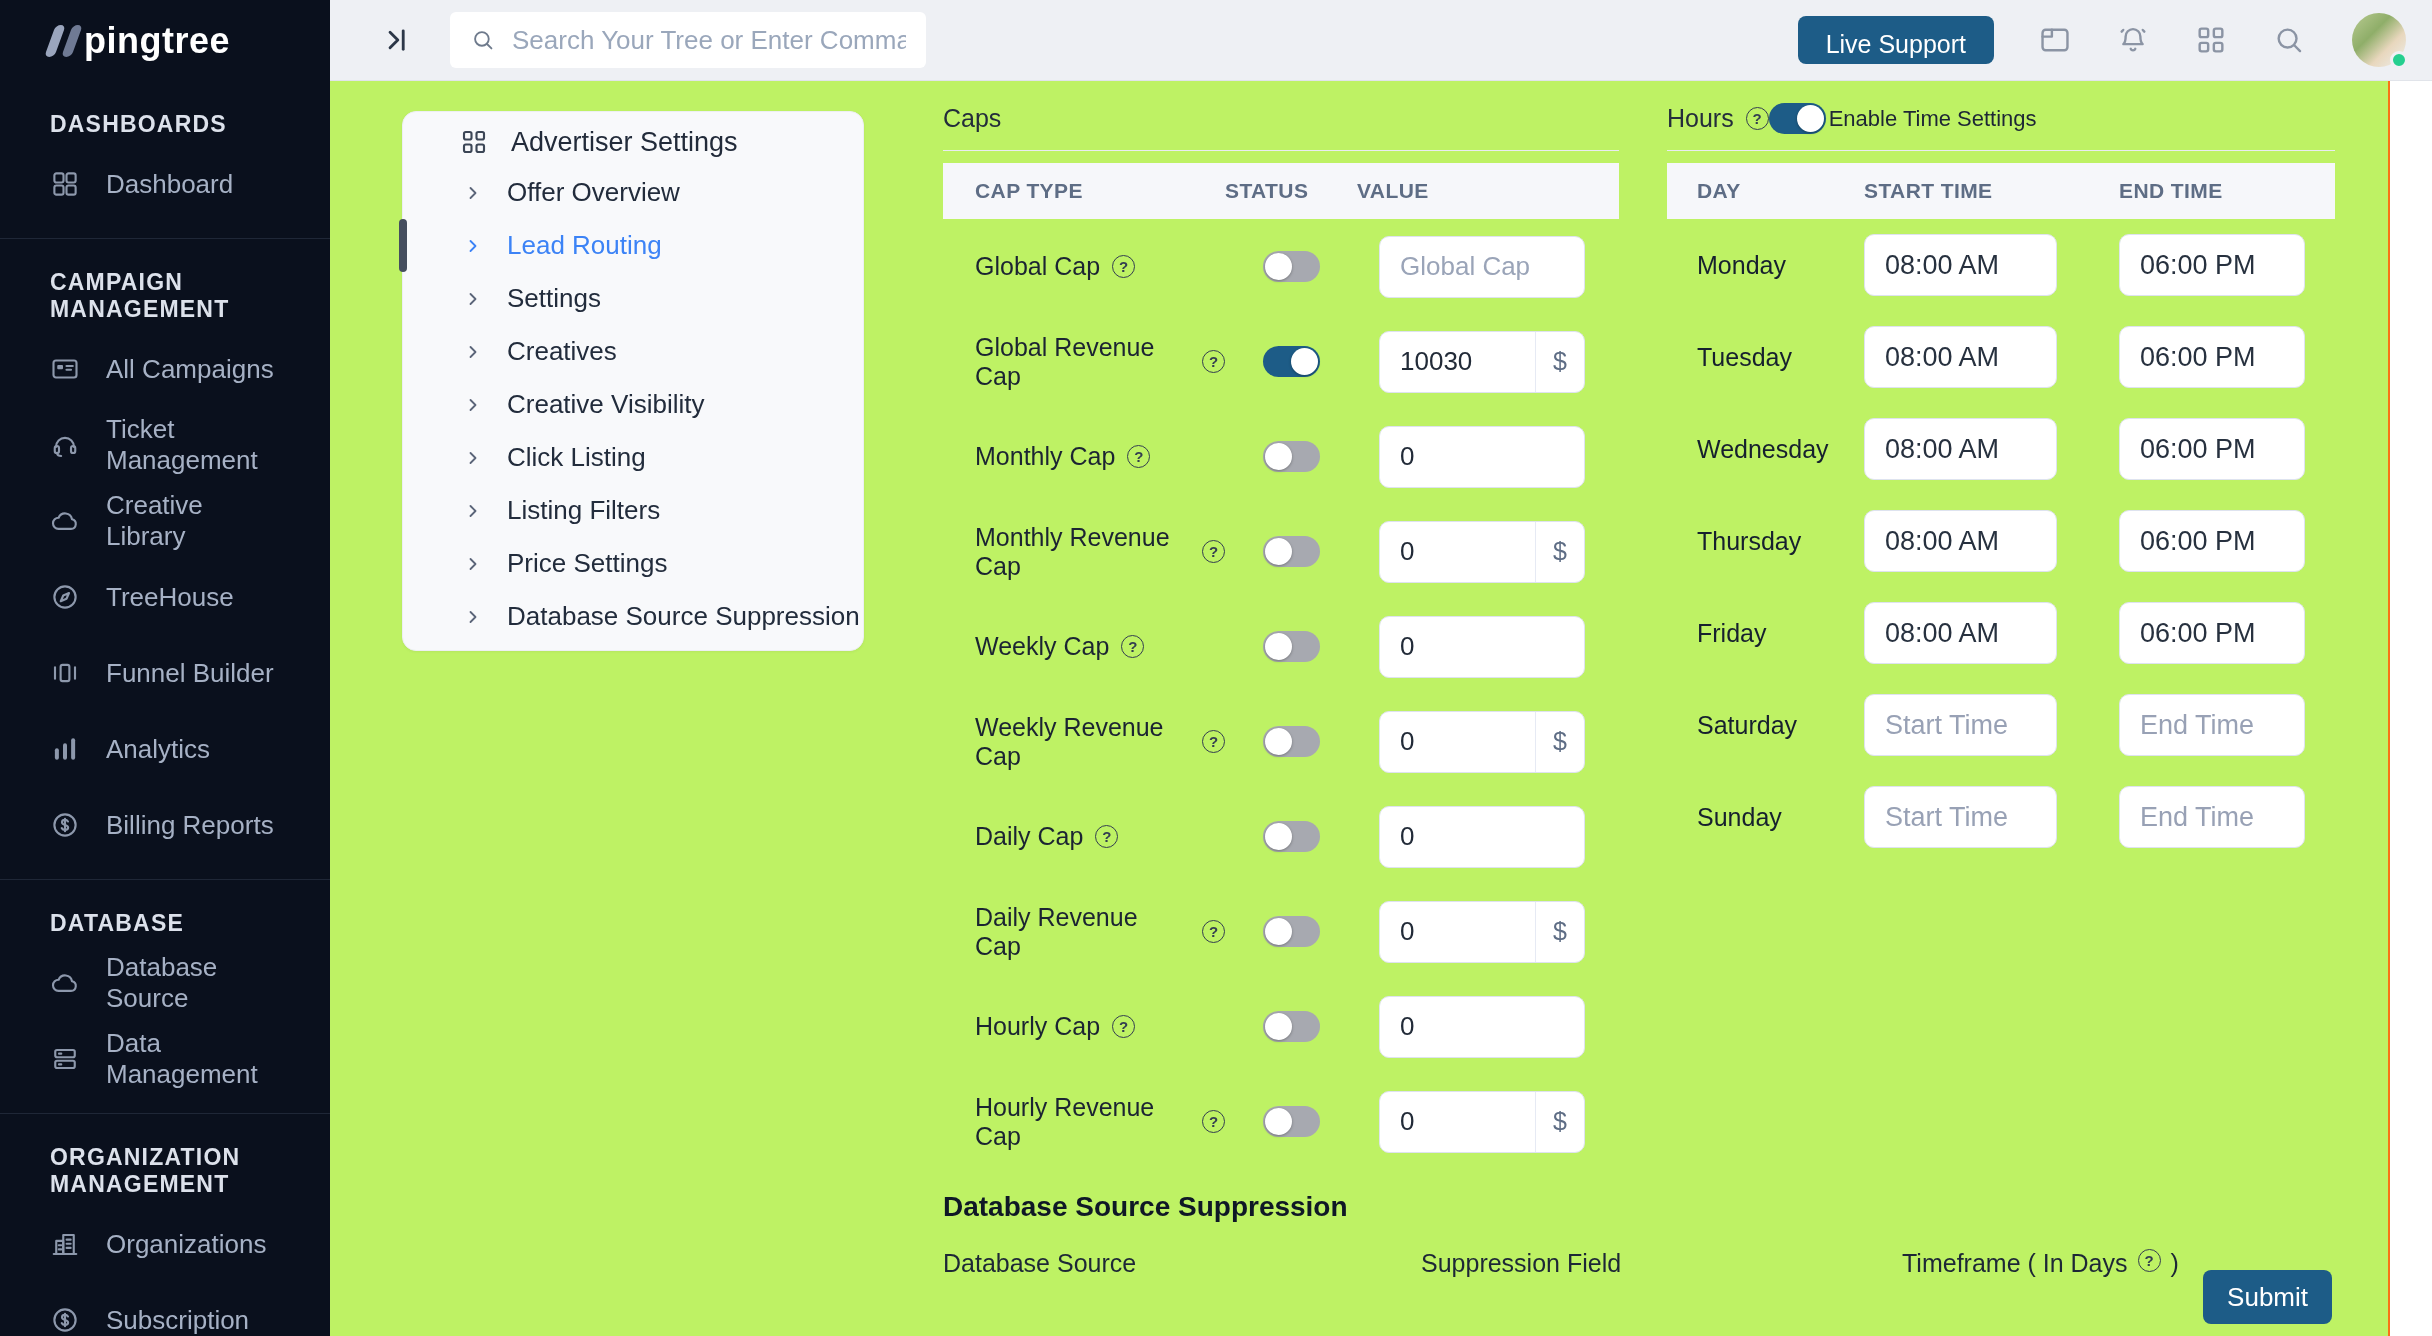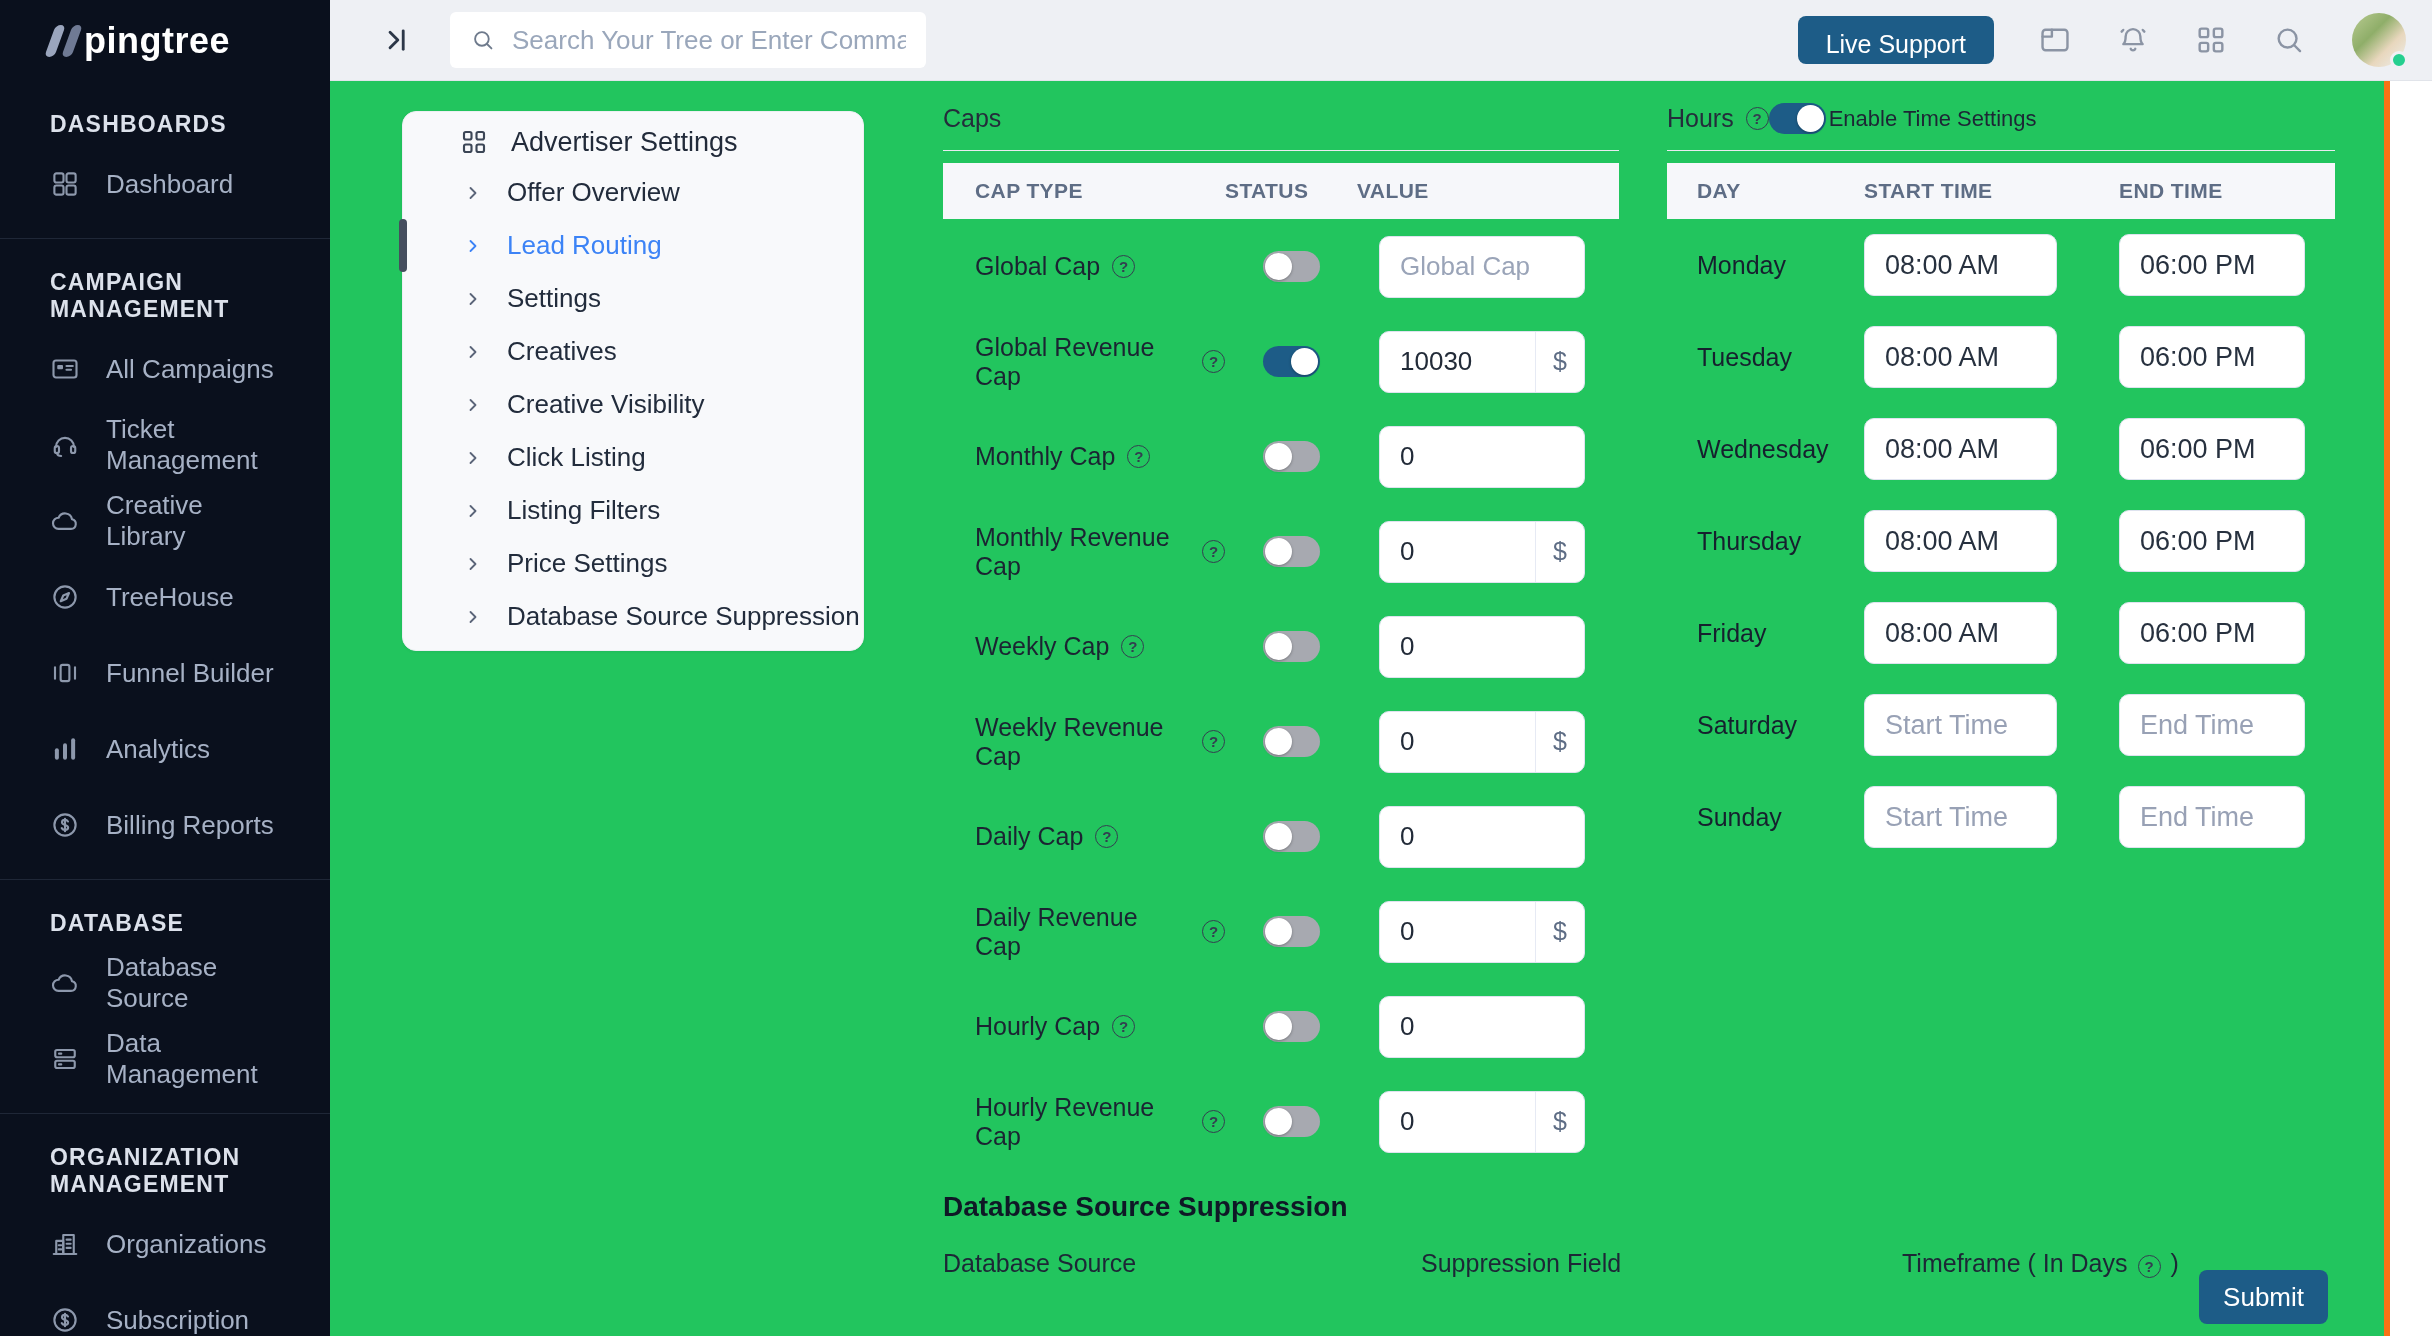--- a/index.html
+++ b/index.html
@@ -43,21 +43,21 @@
   .search-box input::placeholder{color:#9aa7bb}
   .topbar-right{margin-left:auto;display:flex;align-items:center;gap:44px;padding-right:26px}
   .live-support{height:48px;padding:14px 28px;background:var(--brand);color:#fff;border:none;border-radius:8px;font-size:25px;font-family:inherit;cursor:pointer}
   .icon-btn{width:34px;height:34px;color:#8b94a4;background:none;border:none;padding:0;cursor:pointer}
   .icon-btn .icon{width:34px;height:34px}
   .avatar{width:54px;height:54px;border-radius:50%;position:relative;cursor:pointer;flex:none;margin-left:2px;
     background:linear-gradient(135deg,#b9cb92 0%,#8fae69 38%,#e8d7bd 66%,#eef0ee 100%)}
   .status-dot{position:absolute;right:-2px;bottom:-2px;width:18px;height:18px;border-radius:50%;background:#24cf8f;border:3px solid #eef0f4}
 
   
-  .main{position:absolute;left:330px;top:81px;right:42px;bottom:0;background:#22c55e;border-right:6px solid #f97316}
+  .main{position:absolute;left:330px;top:81px;right:42px;bottom:0;background:#bef264;border-right:2px solid #f97316}
   .right-strip{position:absolute;right:0;top:81px;width:42px;bottom:0;background:#fff}
 
   
   .tree-panel{position:absolute;left:72px;top:30px;width:462px;height:540px;background:var(--panel-bg);
     border:1px solid #edeff3;border-radius:14px;padding:6px 0 10px;box-shadow:0 1px 3px rgba(16,24,40,.05)}
   .tree-title{height:48px;display:flex;align-items:center;gap:22px;padding-left:56px;font-size:27px;color:#222b3a}
   .tree-title .icon{width:30px;height:30px;color:#3c4656;flex:none}
   .tree-item{position:relative;height:53px;display:flex;align-items:center;gap:24px;padding-left:60px;font-size:26px;color:#222c3c;cursor:pointer}
   .tree-item .chev{width:20px;height:20px;color:#5b6579;flex:none}
   .tree-item.active{color:var(--active-blue)}
@@ -103,21 +103,21 @@
   .time-input{width:193px;height:62px;border:1px solid var(--input-border);border-radius:10px;padding:0 20px;font-family:inherit;font-size:27px;color:#27313f;outline:none;background:#fff}
   .time-input::placeholder{color:#98a1b5}
   .hr3 .time-input{width:186px}
 
   
   .suppression{position:absolute;left:613px;top:1104px;width:1430px}
   .sup-title{font-size:28px;font-weight:700;color:#0f1826;height:44px;line-height:44px}
   .sup-cols{display:flex;margin-top:20px;font-size:25px;color:#1d2736}
   .sc1{width:478px}
   .sc2{width:481px}
-  .sc3{display:flex;align-items:flex-end}
+  .sc3{display:flex;align-items:flex-start}
   .sc3 .help{margin:0 10px}
   .submit{position:absolute;right:56px;top:1189px;min-width:108px;height:54px;background:var(--brand);color:#fff;border:none;border-radius:8px;font-size:26px;font-family:inherit;padding:0 24px;cursor:pointer}
 
   .icon svg{display:block;width:100%;height:100%;fill:none;stroke:currentColor;stroke-width:1.7;stroke-linecap:round;stroke-linejoin:round}
 </style>
 </head>
 <body>
 
 <div class="app">
 

